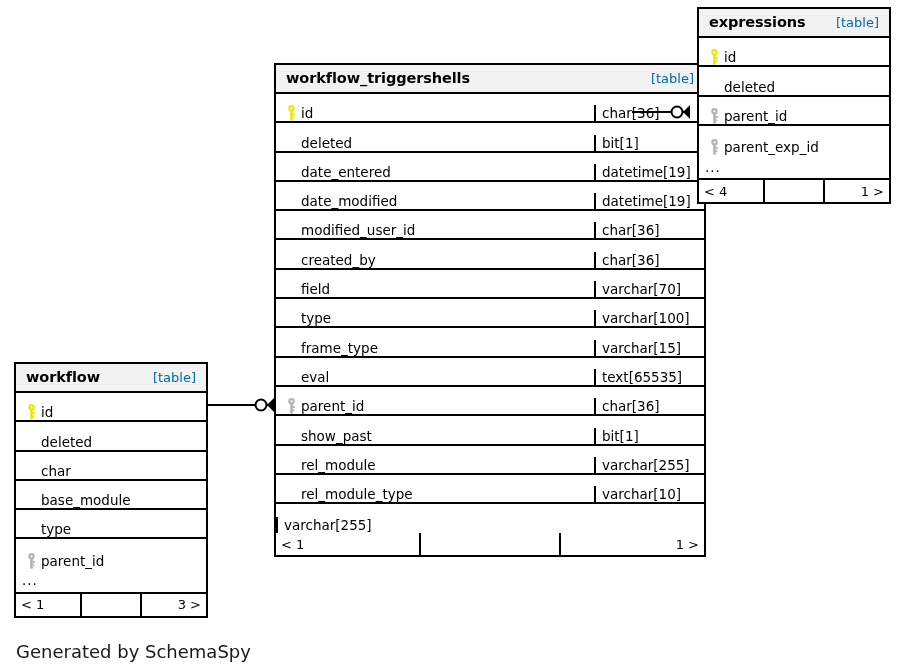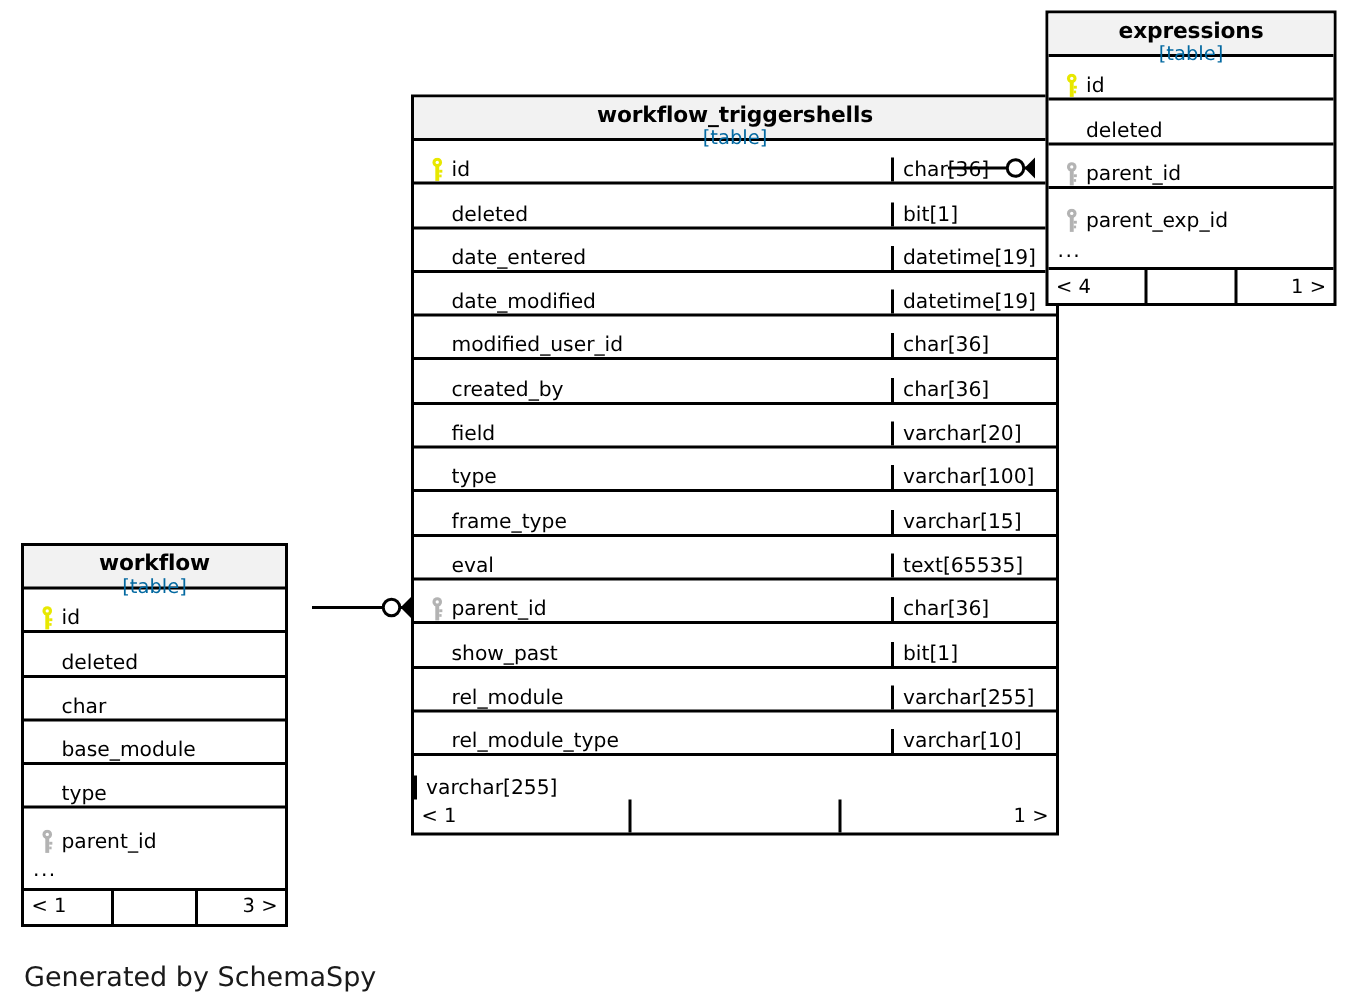--- a/index.html
+++ b/index.html
@@ -25,21 +25,20 @@
   }
   .er-header {
     display: flex;
     align-items: center;
     justify-content: space-between;
     background: #f2f2f2;
     border-bottom: 2px solid #000000;
     padding: 4px 10px 5px 10px;
     height: 29px;
     box-sizing: border-box;
-    flex-direction: column;
   }
   .er-title {
     font-weight: bold;
     font-size: 14.5px;
     letter-spacing: -0.1px;
   }
   .er-kind {
     font-size: 13px;
     color: #0369a1;
   }
@@ -122,21 +121,21 @@
 
   .caption {
     position: absolute;
     font-size: 18px;
     color: #1a1a1a;
   }
 </style>
 </head>
 <body>
 
-<div class="er-table" id="tbl-workflow" style="left:14px; top:362px; width:178px;">
+<div class="er-table" id="tbl-workflow" style="left:14px; top:362px; width:194px;">
   <div class="er-header">
     <span class="er-title">workflow</span>
     <span class="er-kind">[table]</span>
   </div>
   <div class="rows-host">
       <div class="er-row">
         <div class="er-col-name">
           <span class="keyslot">
             <svg width="9" height="16" viewBox="0 0 9 16">
               <circle cx="4.5" cy="3.3" r="3.2" fill="#e8e800"></circle>
@@ -263,21 +262,21 @@
         <div class="er-col-type" style="width:110px;">
           <span class="er-type-text">char[36]</span>
         </div>
       </div>
       <div class="er-row">
         <div class="er-col-name">
           <span class="keyslot"></span>
           <span class="er-name-text">field</span>
         </div>
         <div class="er-col-type" style="width:110px;">
-          <span class="er-type-text">varchar[20]</span>
+          <span class="er-type-text">varchar[70]</span>
         </div>
       </div>
       <div class="er-row">
         <div class="er-col-name">
           <span class="keyslot"></span>
           <span class="er-name-text">type</span>
         </div>
         <div class="er-col-type" style="width:110px;">
           <span class="er-type-text">varchar[100]</span>
         </div>

